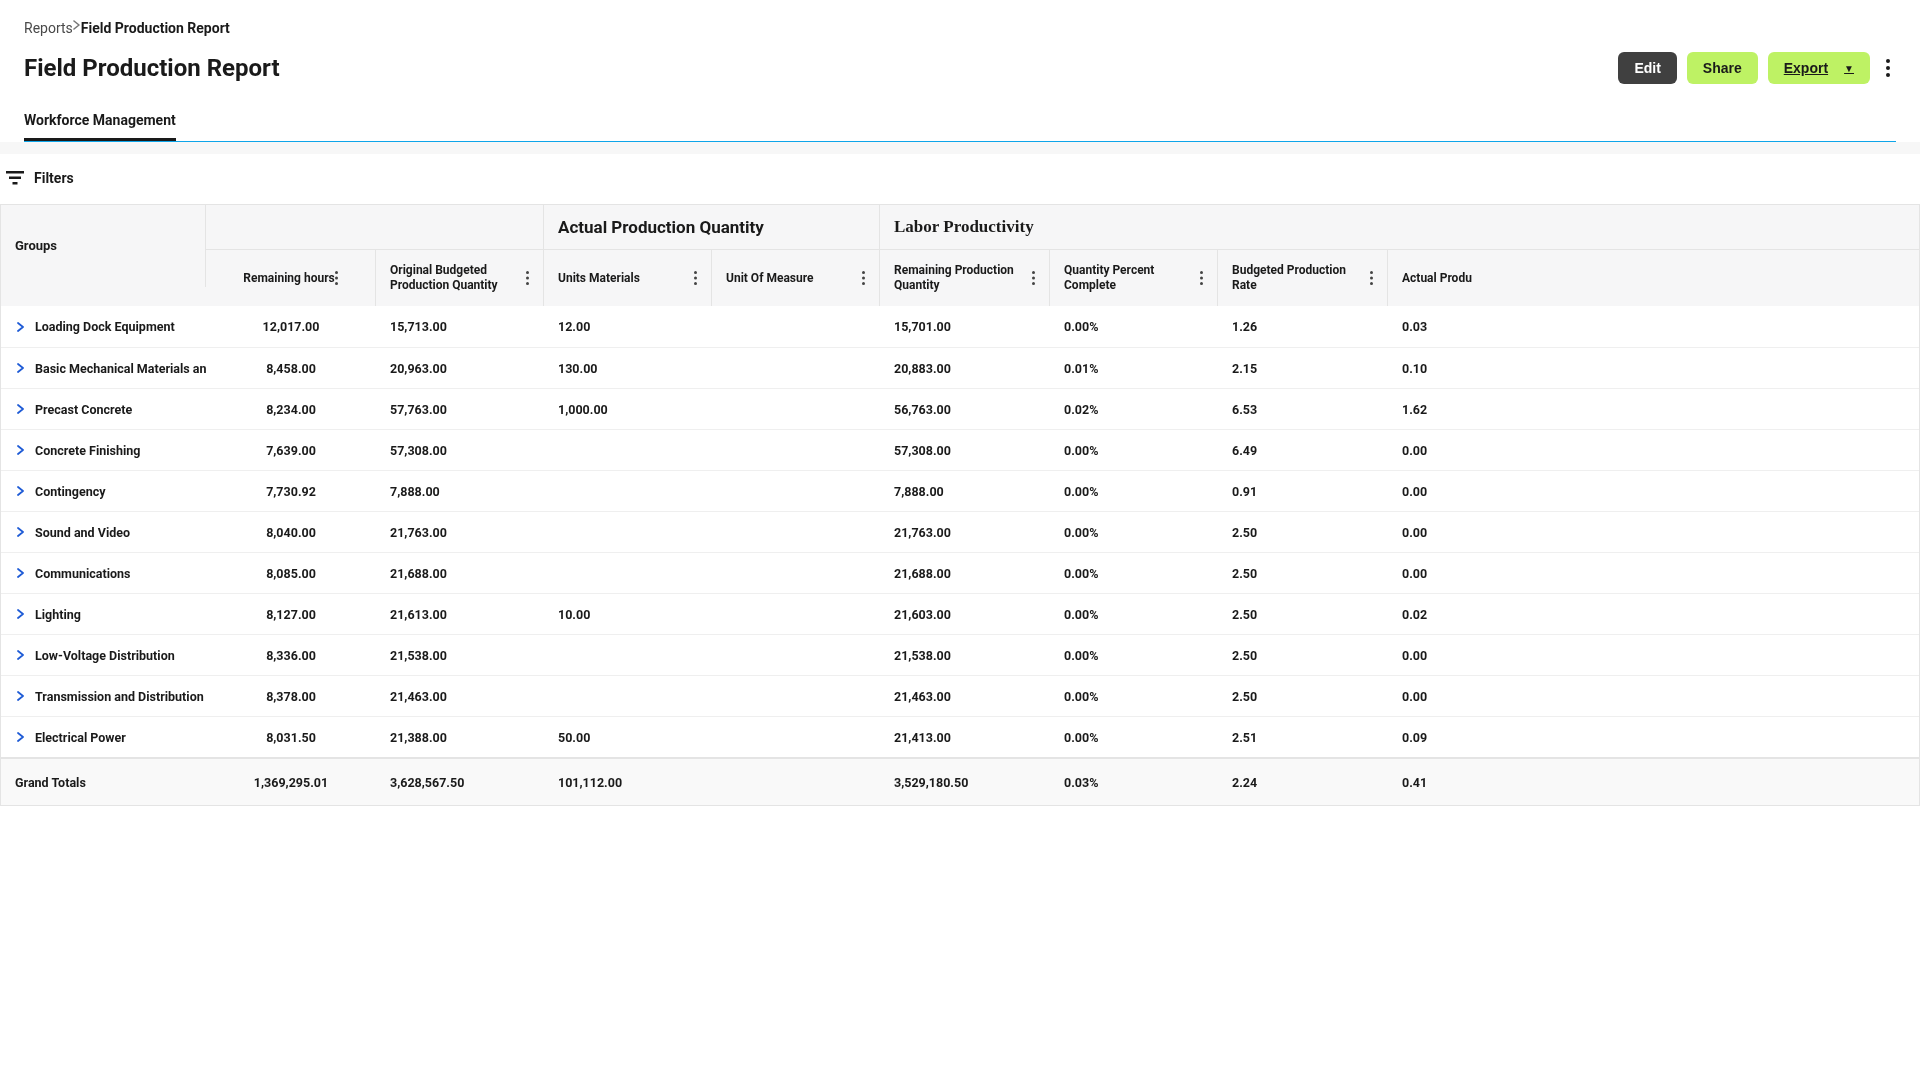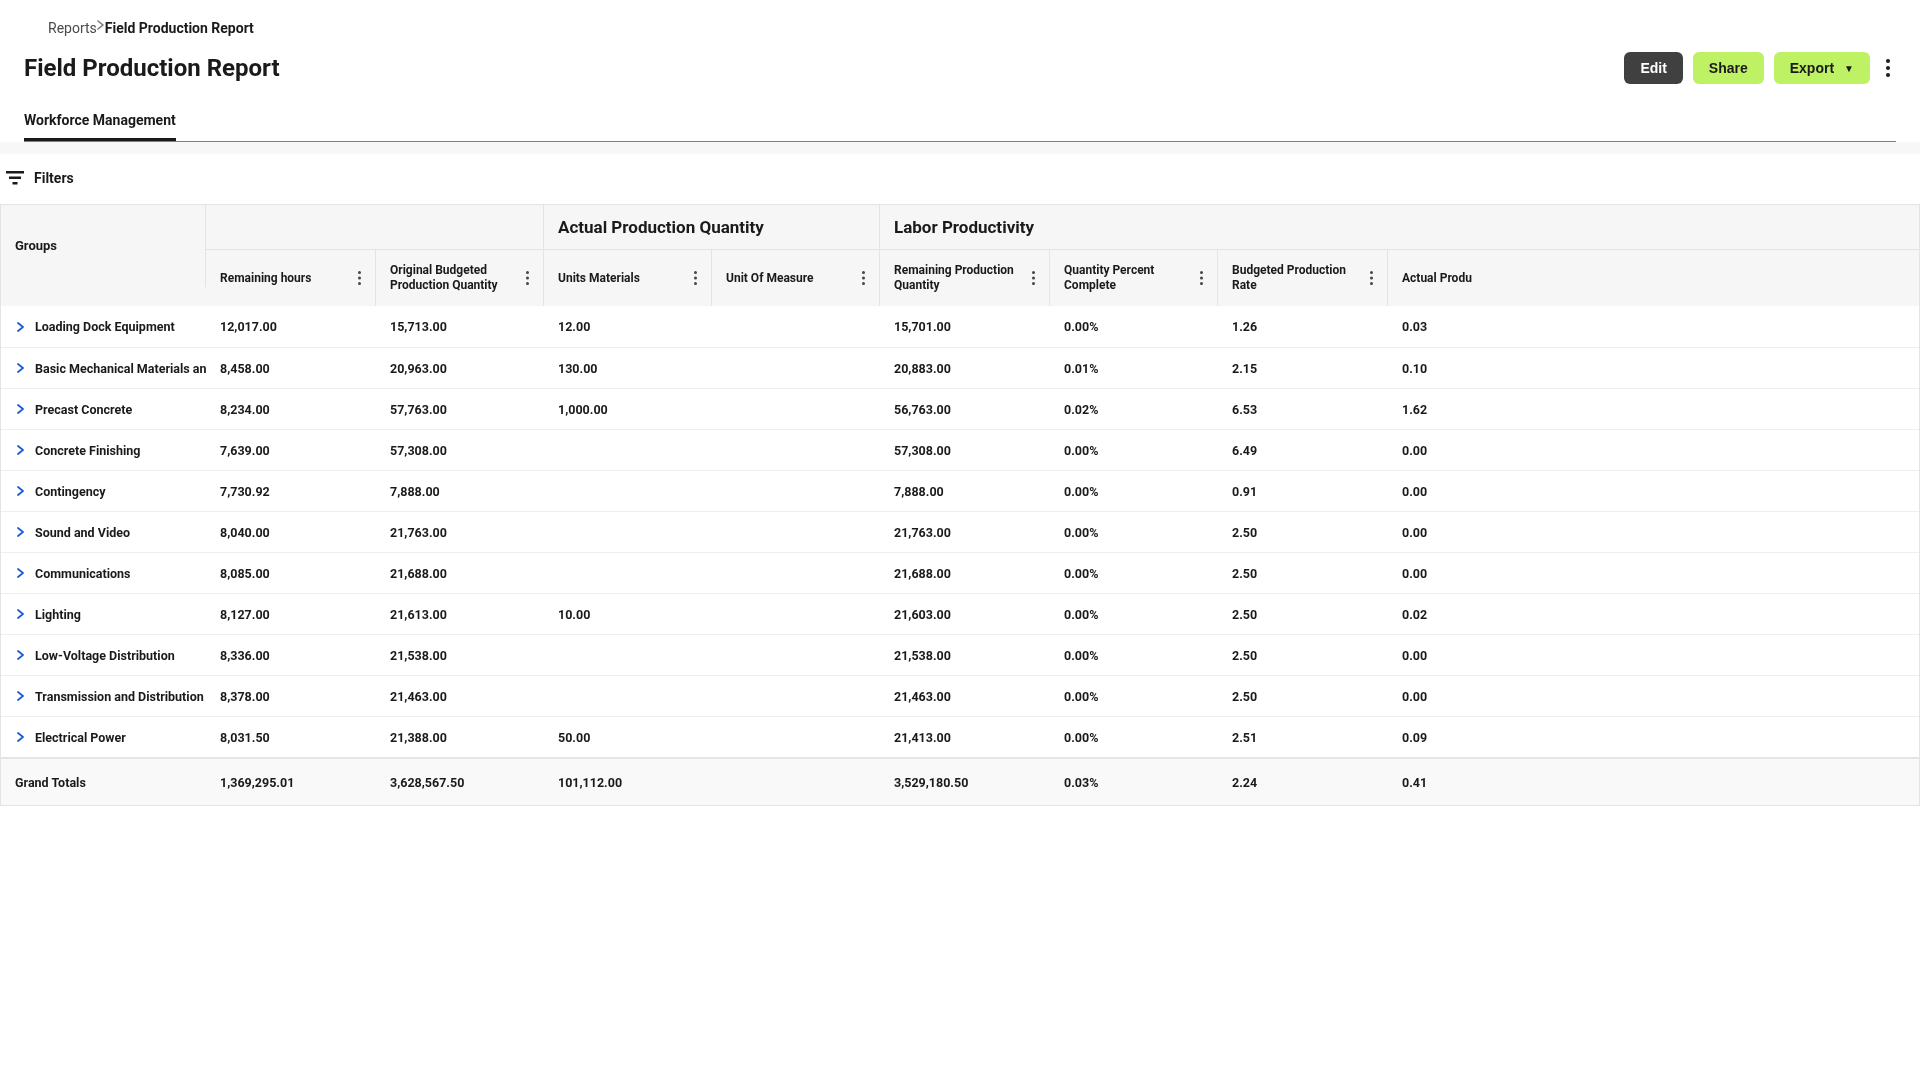--- a/index.html
+++ b/index.html
@@ -8,38 +8,37 @@
     background: #fff;
     color: #1a1a1a;
     font-size: 13px;
     overflow-x: hidden;
   }
   .page { padding: 0 24px; }
   .breadcrumb {
     display: flex; align-items: flex-start; 
     padding: 20px 0 10px;
     font-size: 14px;
-    margin-left: 24px;
   }
   .breadcrumb a { color: #4a4a4a; text-decoration: none; }
   .breadcrumb .chev { color: #888; font-size: 11px; }
   .breadcrumb .current { font-weight: 700; color: #1a1a1a; }
   .titlebar {
     display: flex; justify-content: space-between; align-items: center;
     padding: 6px 0 20px;
   }
   .titlebar h1 { font-size: 24px; font-weight: 700; }
   .actions { display: flex; align-items: center; gap: 10px; }
   .btn {
     border: none; border-radius: 6px; padding: 8px 16px;
     font-size: 14px; font-weight: 600; cursor: pointer;
     background: #bef264; color: #1a1a1a;
   }
   .btn-primary { background: #404040; color: #fff; }
-  .btn-export { display: inline-flex; align-items: center; gap: 10px; }
+  .btn-export { display: inline-flex; align-items: center; gap: 16px; text-decoration: underline; }
   .btn-export .caret { font-size: 10px; }
   .kebab-btn { background: transparent; border: none; cursor: pointer; padding: 6px; }
   .kebab-svg { display: block; }
 
   .tabs {
     display: flex; border-bottom: 1px solid #0ea5e9;
   }
   .tab {
     padding: 8px 0 10px; margin-right: 24px;
     font-size: 14px; font-weight: 700; color: #1a1a1a;
@@ -76,32 +75,32 @@
   .hdr-span { padding: 12px 14px; font-weight: 700; font-size: 17px; }
   .hdr-cell {
     padding: 10px 14px; font-weight: 700; font-size: 12px;
     justify-content: space-between; min-height: 56px;
     position: relative;
   }
   .hdr-cell .label { line-height: 1.25; }
   .hdr-cell .kebab-sm { flex: 0 0 auto; }
 
   .col-groups { width: 205px; flex: 0 0 205px; }
-  .col-rh     { width: 170px; flex: 0 0 170px; }
+  .col-rh     { width: 170px; flex: 0 0 170px; justify-content: center; }
   .col-obq    { width: 168px; flex: 0 0 168px; }
   .col-ui     { width: 168px; flex: 0 0 168px; }
   .col-uom    { width: 168px; flex: 0 0 168px; }
   .col-rpq    { width: 170px; flex: 0 0 170px; }
   .col-qpc    { width: 168px; flex: 0 0 168px; justify-content: space-between; }
   .col-bpr    { width: 170px; flex: 0 0 170px; }
   .col-apr    { width: 140px; flex: 0 0 140px; border-right: none; }
 
   .span-blank1 { width: 338px; flex: 0 0 338px; }
   .span-apq    { width: 336px; flex: 0 0 336px; }
-  .span-lp     { width: 648px; flex: 0 0 648px; border-right: none; }
+  .span-lp     { width: 648px; flex: 0 0 648px; border-right: none; font-family: Liberation Serif, serif; }
 
   .groups-header { align-items: center; font-weight: 700; font-size: 13px; padding: 0 14px; height: 82px; }
 
   .body-row {
     display: flex; border-top: 1px solid #efefef;
     min-height: 41px;
   }
   .body-row:first-child { border-top: none; }
   .cell { padding: 12px 14px; font-weight: 700; font-size: 12.5px; border-right: none; }
   .cell.groups-cell { display: flex; align-items: center; gap: 10px; white-space: nowrap; overflow: hidden; }

